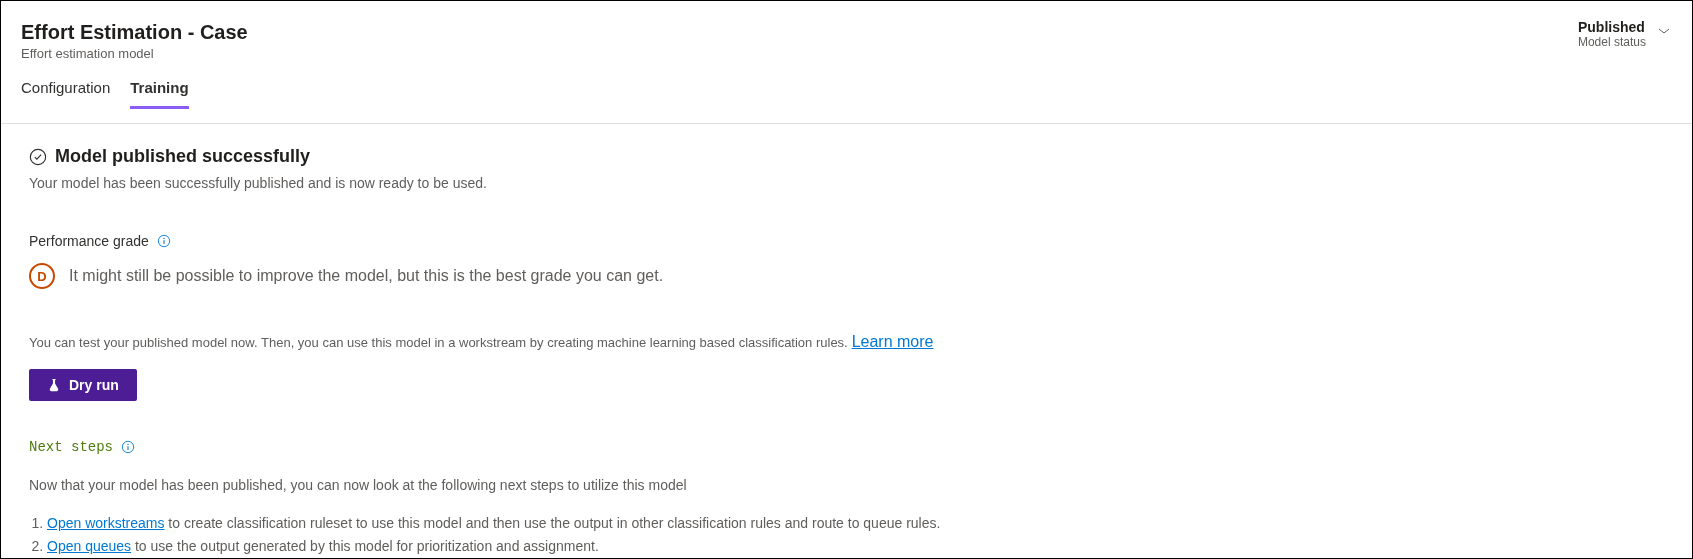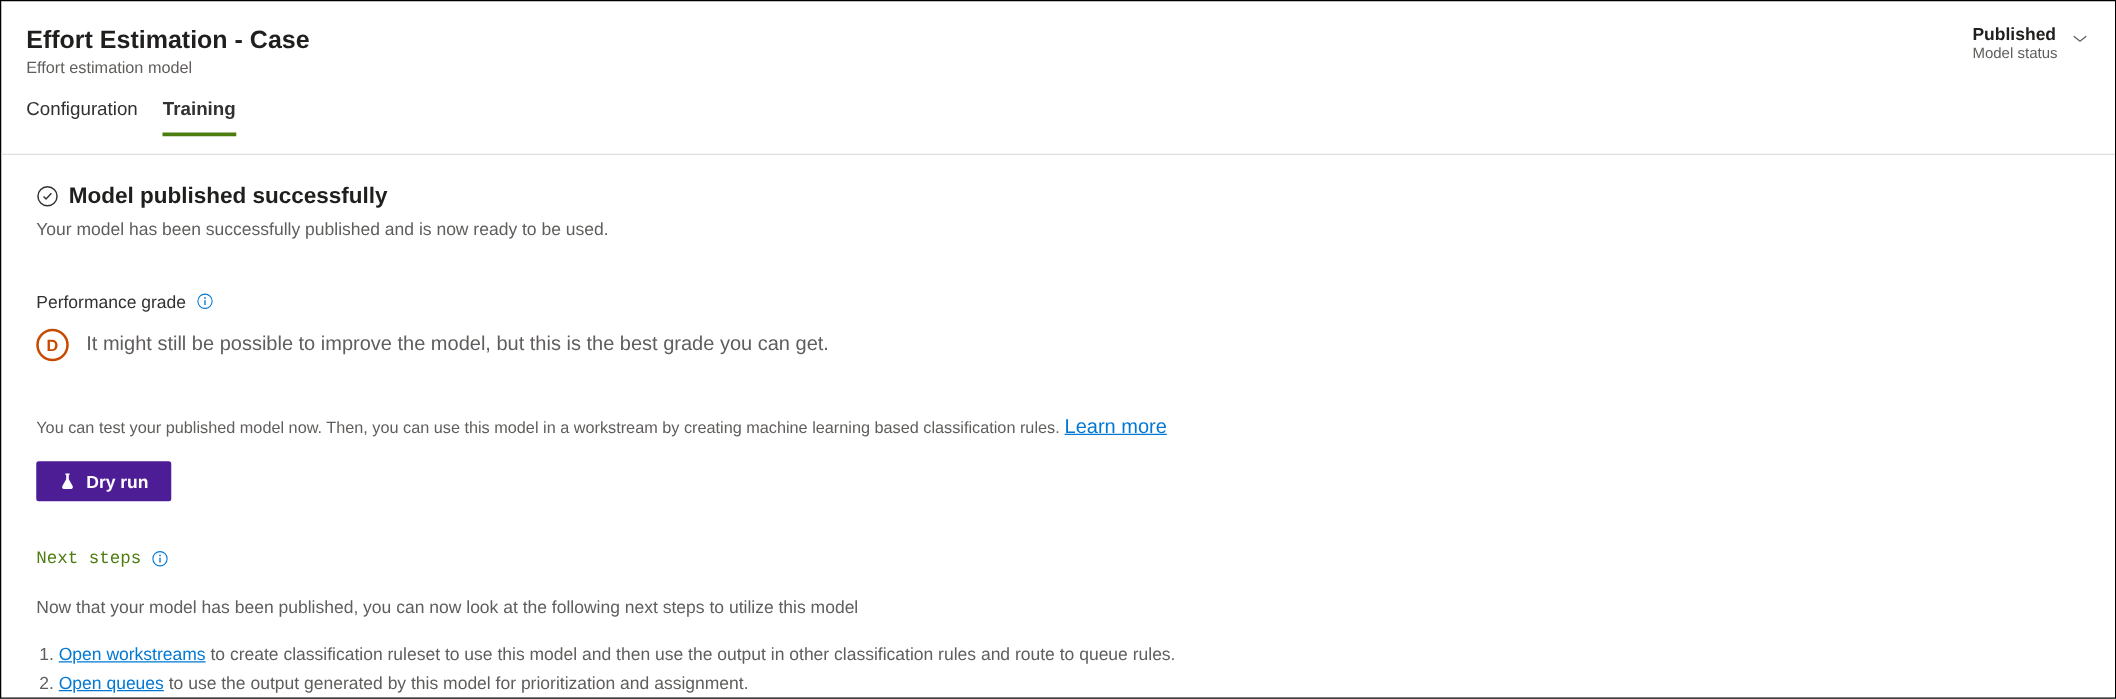--- a/index.html
+++ b/index.html
@@ -70,21 +70,21 @@
     .tab {
       padding-bottom: 10px;
       font-size: 15px;
       color: #323130;
       cursor: pointer;
       border-bottom: 3px solid transparent;
       margin-bottom: -1px;
     }
     .tab.active {
       font-weight: 600;
-      border-bottom: 3px solid #4d7c0f;
+      border-bottom: 3px solid #8b5cf6;
     }
     .content {
       padding: 22px 28px;
     }
     .success-row {
       display: flex;
       align-items: center;
       gap: 8px;
     }
     .success-icon-svg {

